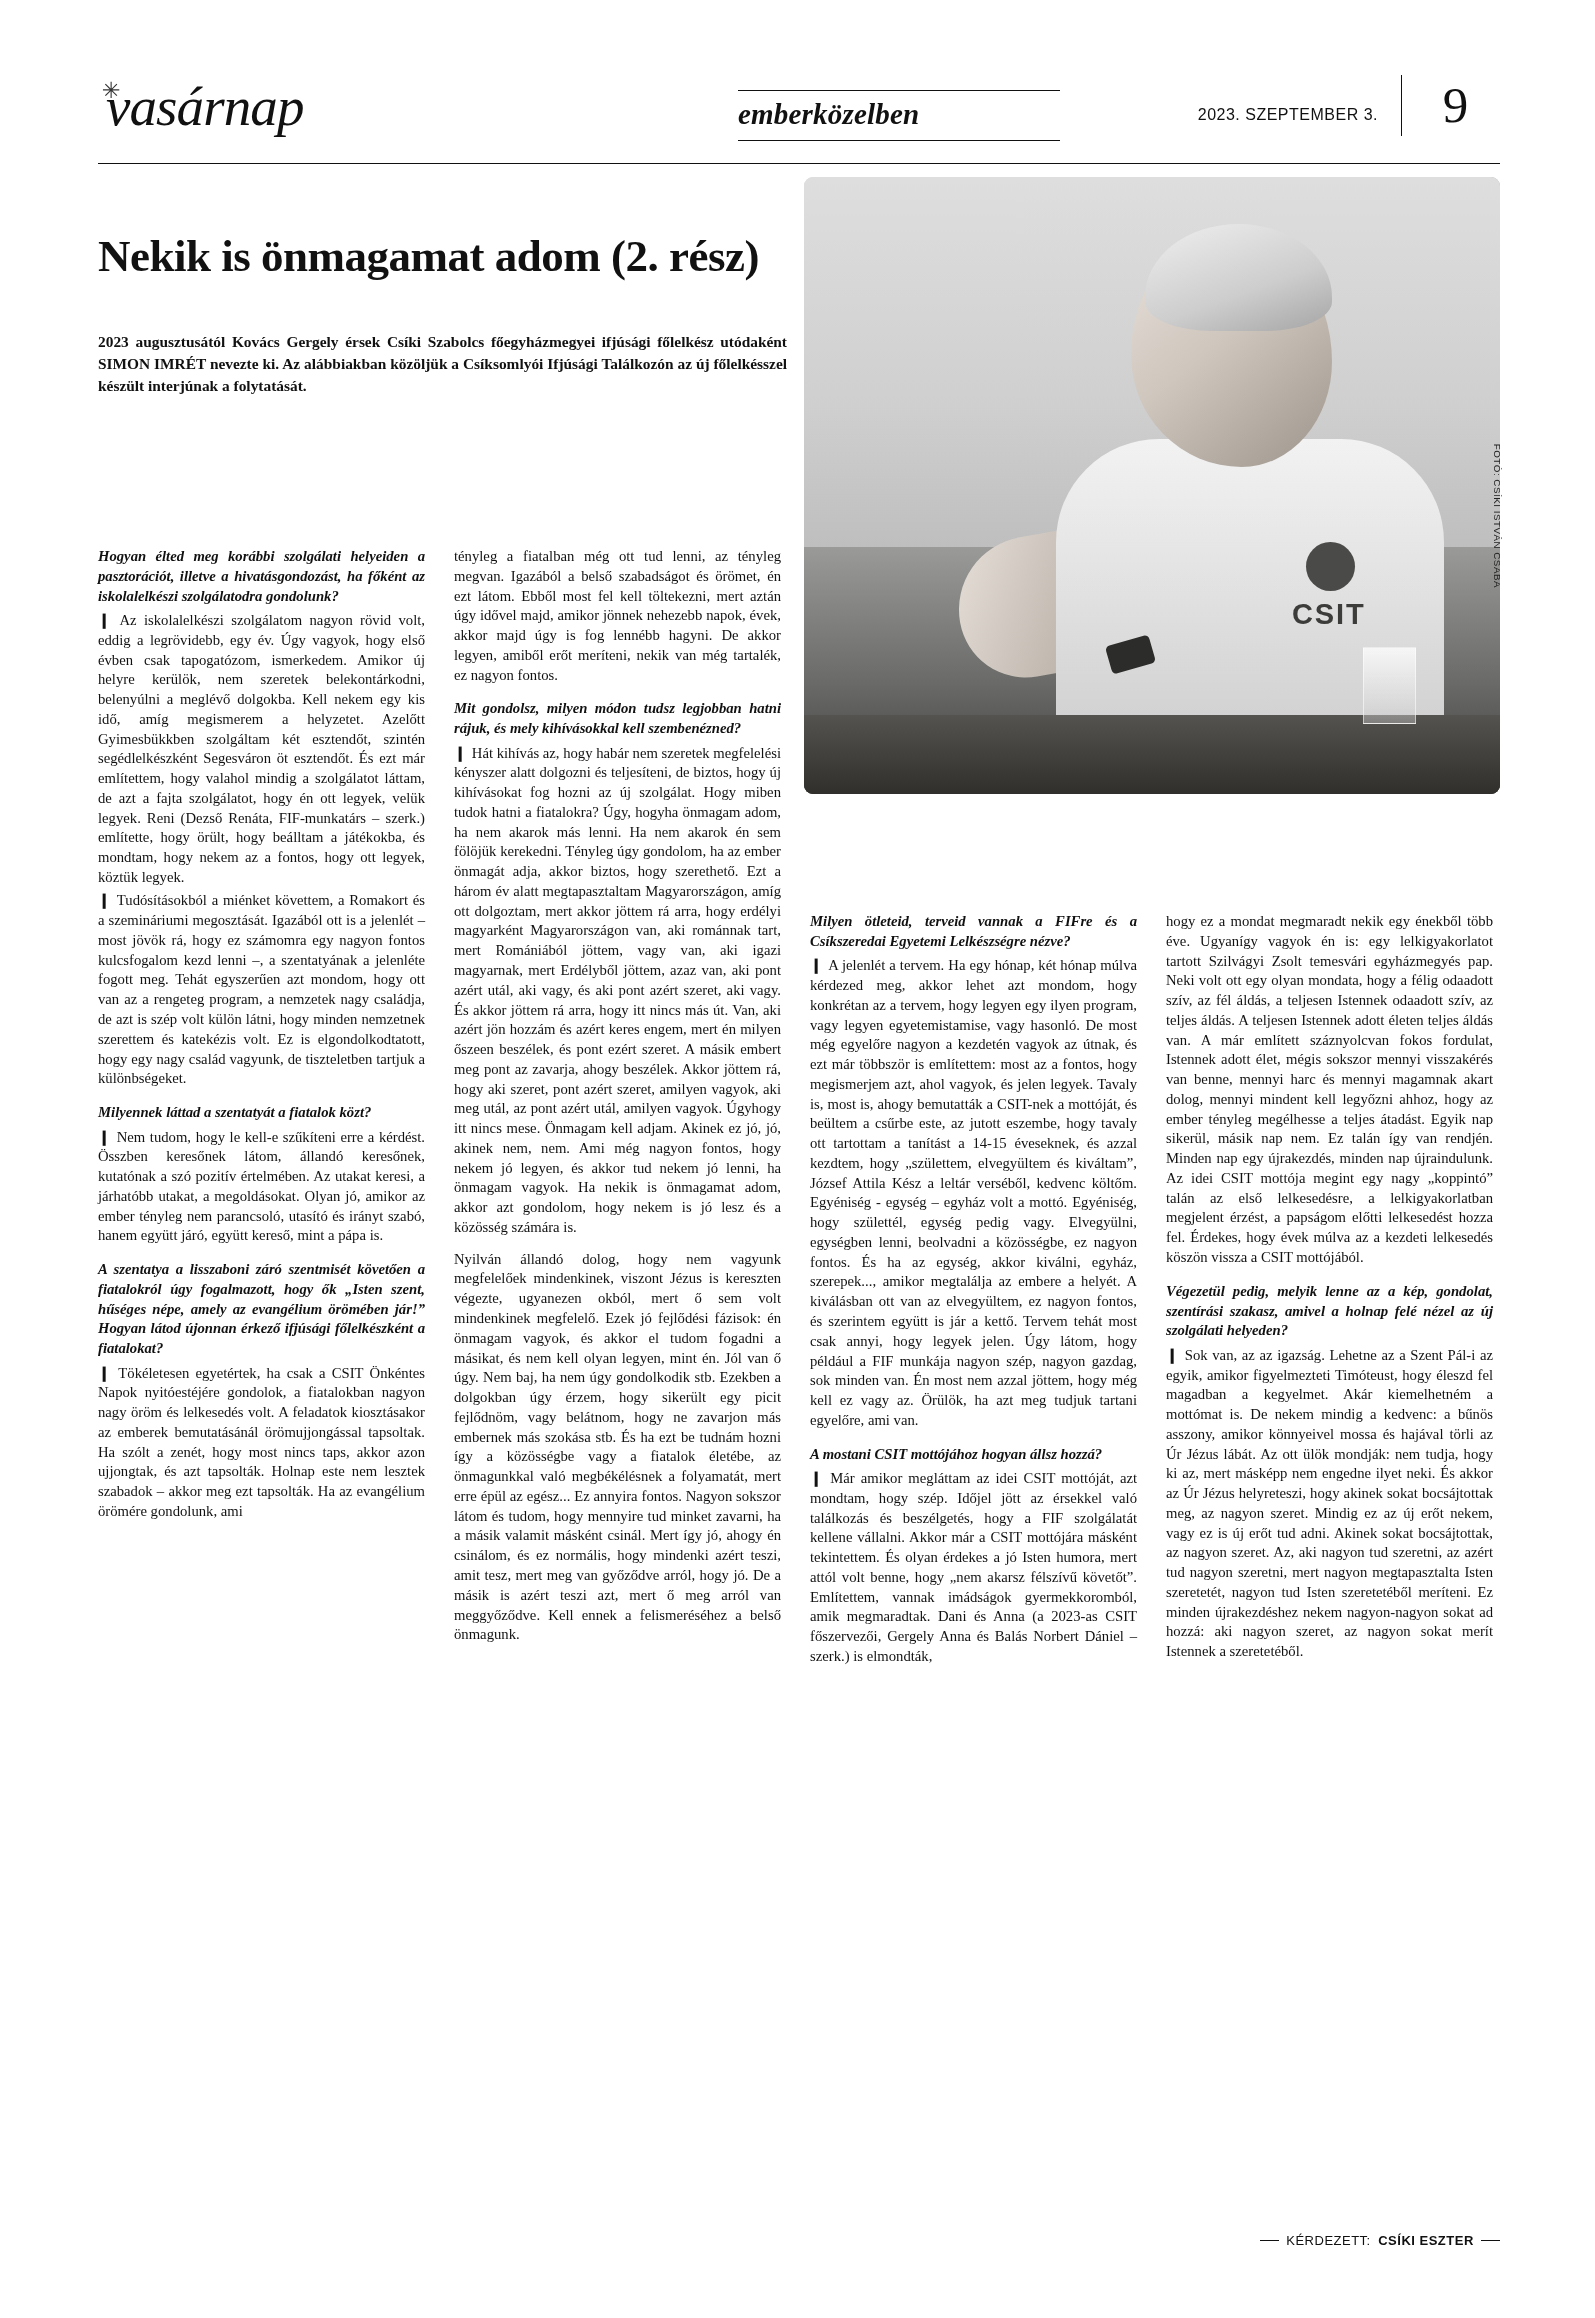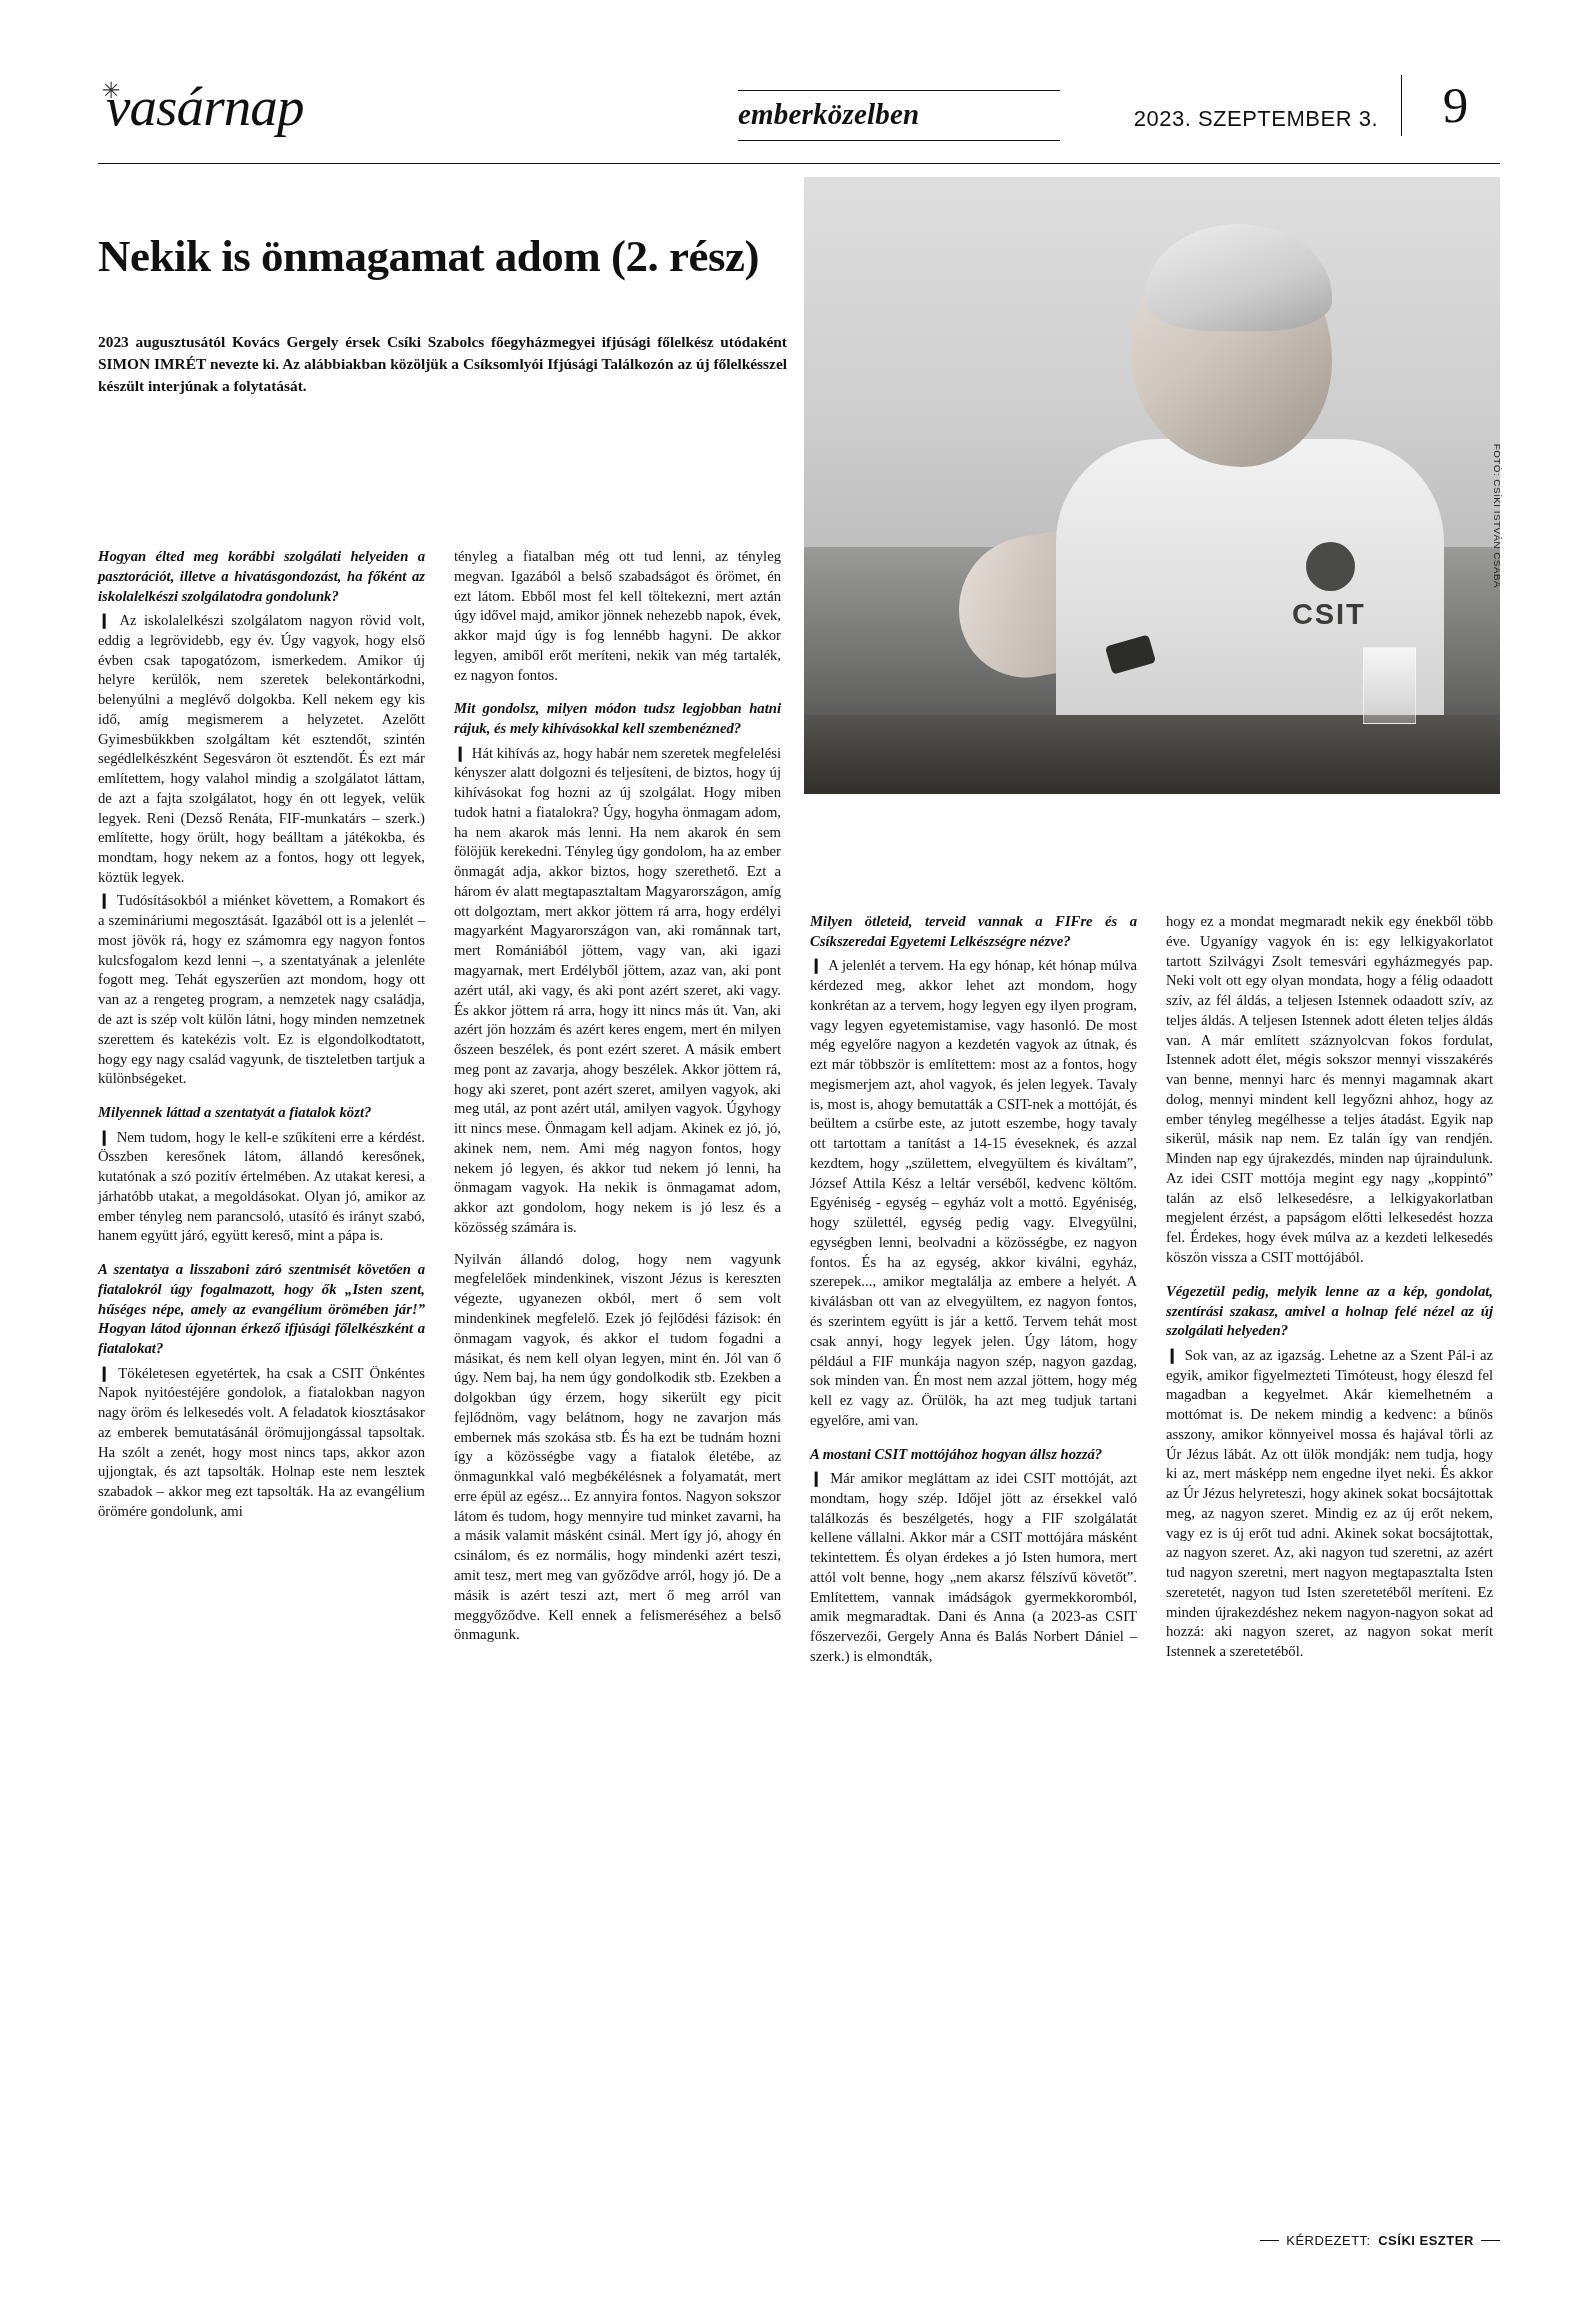--- a/index.html
+++ b/index.html
@@ -66,21 +66,21 @@
     font-style: italic;
     font-size: 29px;
     font-weight: bold;
     letter-spacing: 0.2px;
   }
   .issue-date {
     position: absolute;
     right: 122px;
     top: 36px;
     font-family: "Liberation Sans", sans-serif;
-    font-size: 22px;
+    font-size: 16px;
     letter-spacing: 0.5px;
     color: #111;
   }
   .page-number {
     position: absolute;
     right: 0;
     top: 4.7px;
     width: 89px;
     text-align: center;
     font-size: 51px;
@@ -122,20 +122,21 @@
   }
 
   .photo {
     position: absolute;
     right: 0;
     top: 0;
     width: 696px;
     height: 617px;
     background: linear-gradient(160deg, #d9d9d7 0%, #b9bab6 22%, #8e8f8b 48%, #6d6e6a 70%, #4a4b48 100%);
     overflow: hidden;
+    border-radius: 9px;
   }
   .photo .bg-wall {
     position: absolute;
     left: 0; top: 0; right: 0; height: 62%;
     background: linear-gradient(180deg, #dedede 0%, #cfcfcf 60%, #bdbdbd 100%);
   }
   .photo .bg-lower {
     position: absolute;
     left: 0; bottom: 0; right: 0; height: 40%;
     background: linear-gradient(180deg, #9a9a98 0%, #6a6b68 55%, #3b3c39 100%);

